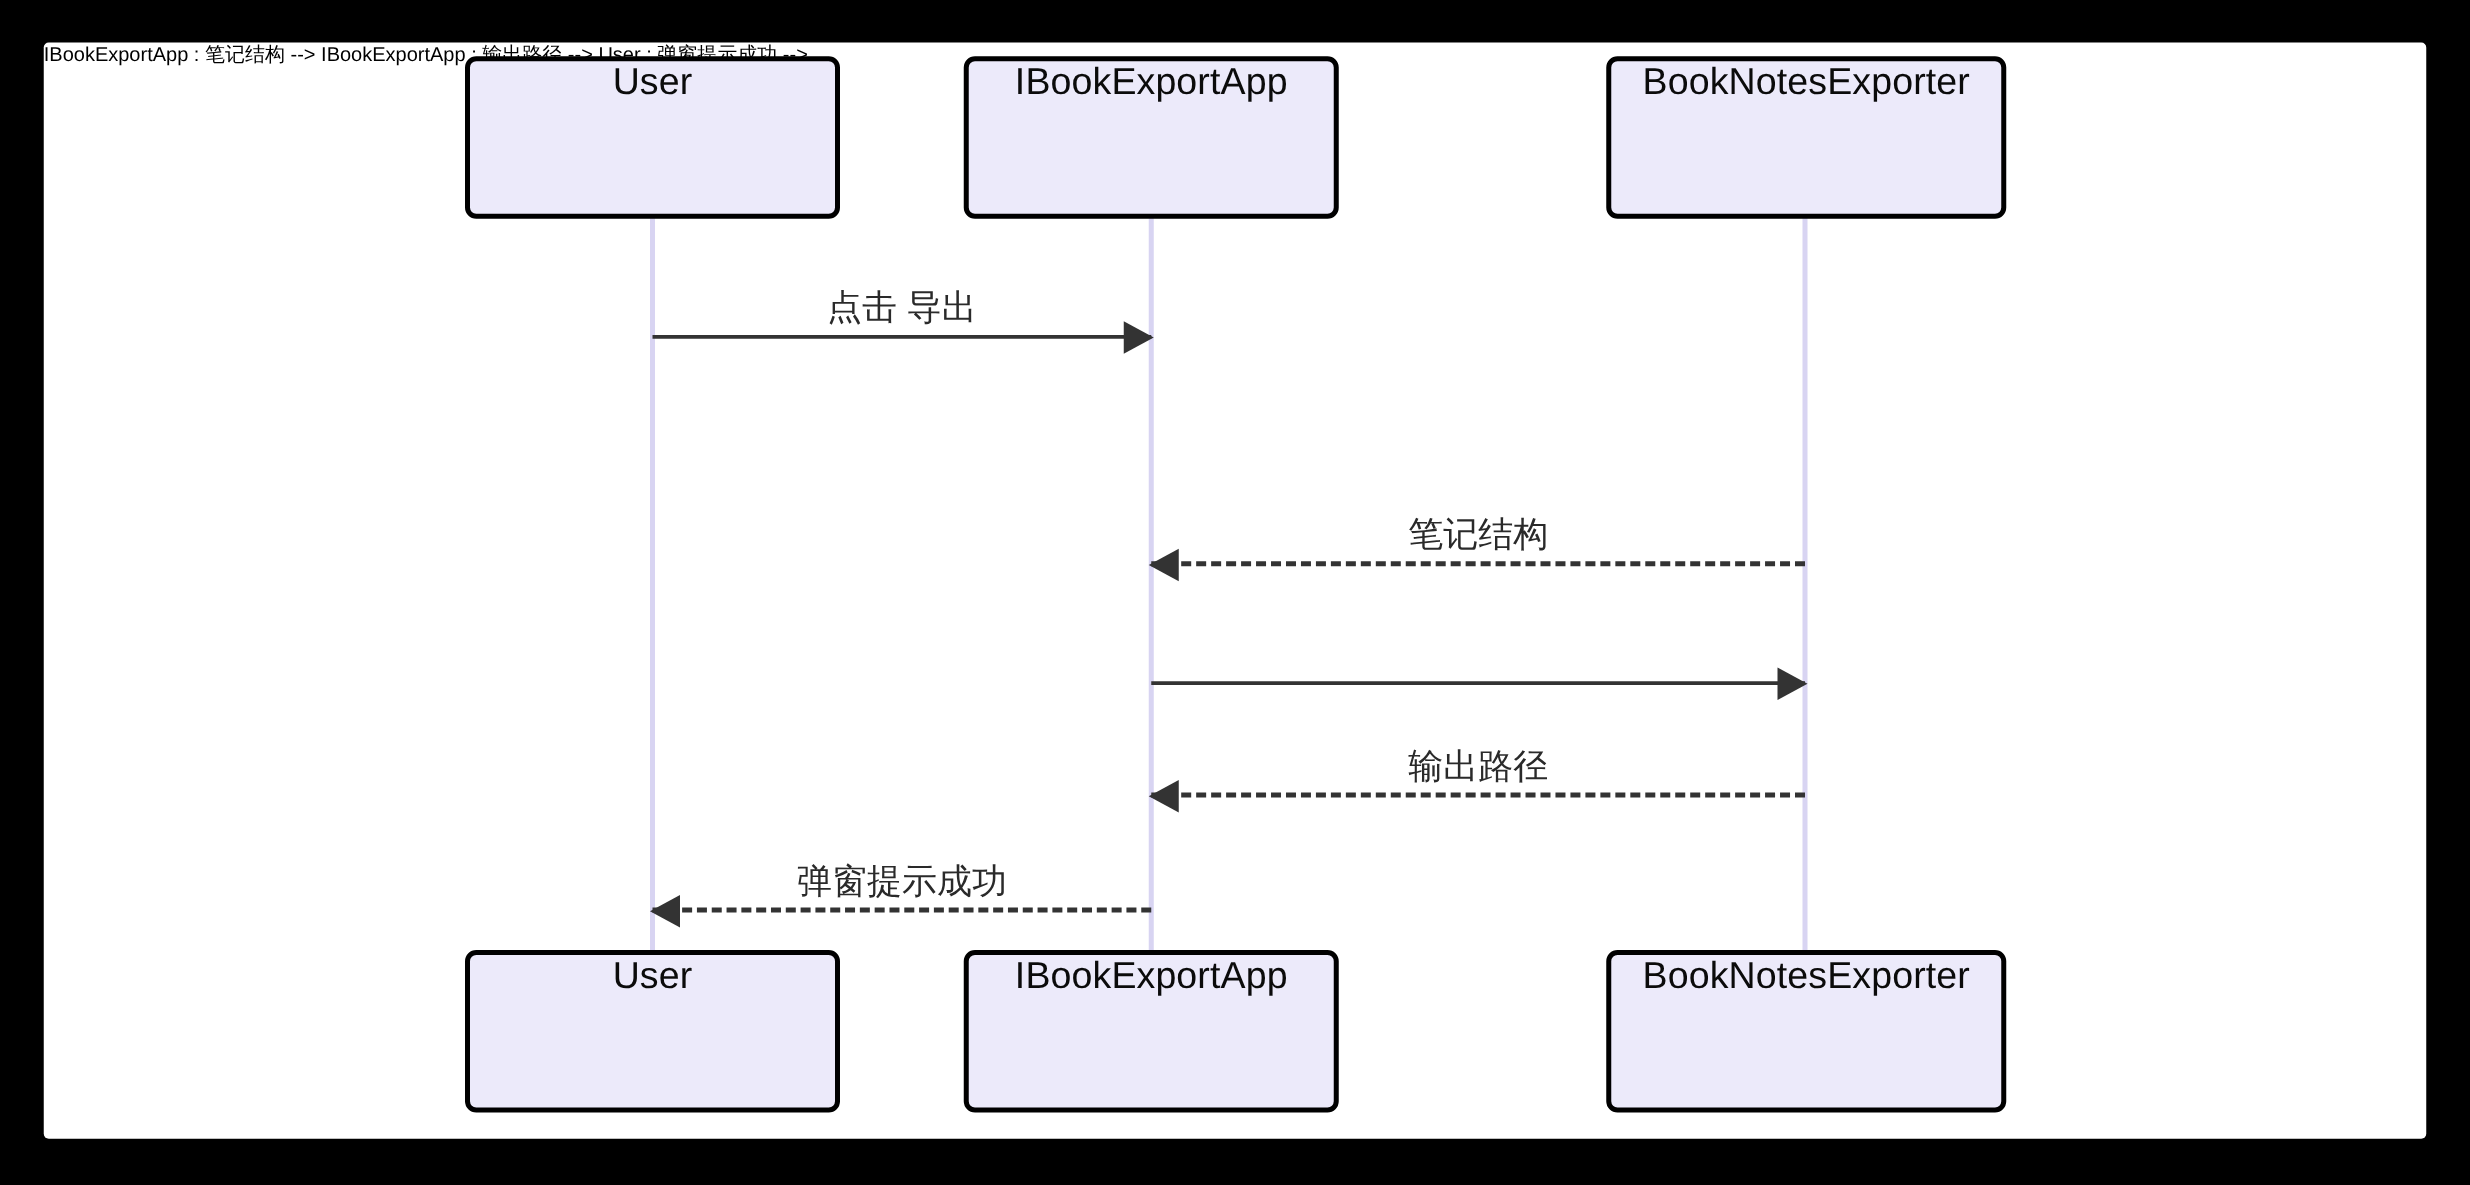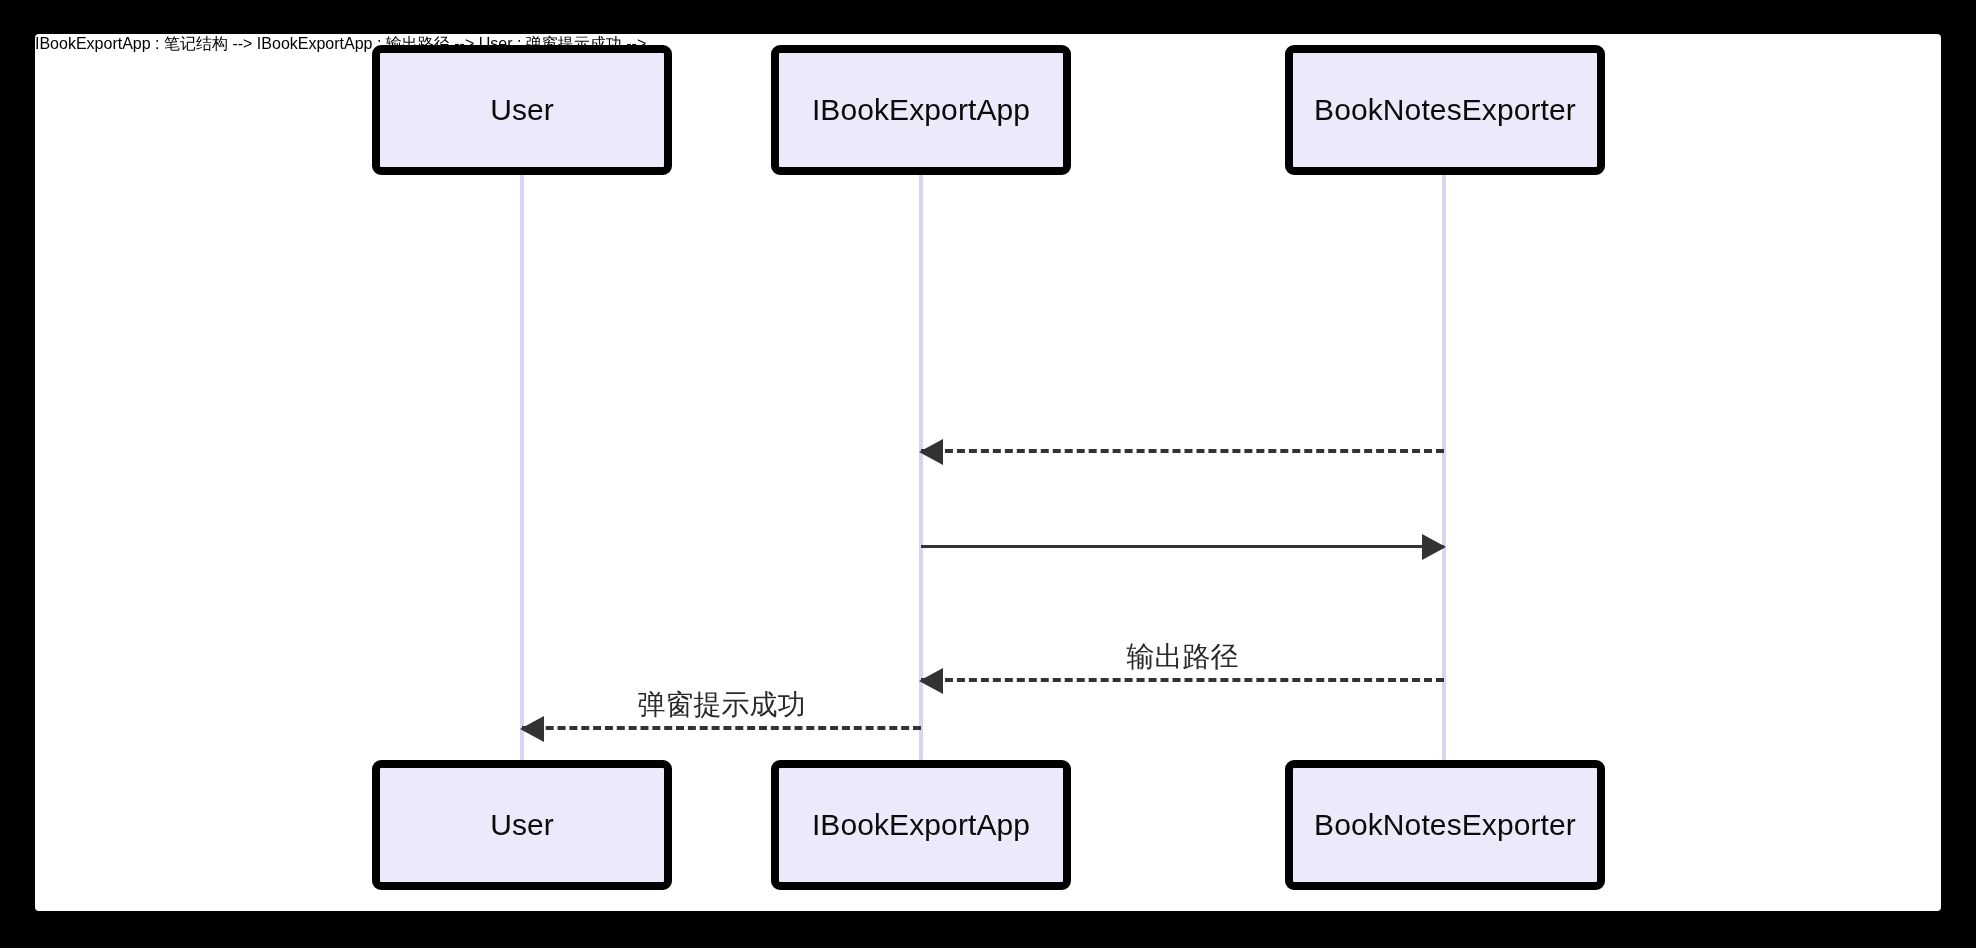--- a/index.html
+++ b/index.html
@@ -33,24 +33,23 @@
     position: absolute;
     width: 4px;
     background: #d8d4f2;
     top: 111px;
     height: 615px;
   }
   .participant-box {
     position: absolute;
     box-sizing: border-box;
     background: #eceafa;
-    border: 8px solid #000000;
+    border: 4px solid #000000;
     border-radius: 9px;
     display: flex;
-    align-items: center;
     justify-content: center;
     height: 130px;
   }
   .participant-label {
     font-size: 30px;
     color: #0b0b0b;
     letter-spacing: 0.1px;
     white-space: nowrap;
     font-family: "Liberation Sans", "DejaVu Sans", sans-serif;
   }
@@ -124,37 +123,43 @@
       <span class="participant-label">User</span>
     </div>
     <div class="participant-box" style="left:736px; top:726px; width:300px;">
       <span class="participant-label">IBookExportApp</span>
     </div>
     <div class="participant-box" style="left:1250px; top:726px; width:320px;">
       <span class="participant-label">BookNotesExporter</span>
     </div>
 
     
+    <div class="msg" style="left:487px; width:399px; top:193px;">
+      <span class="msg-label">点击 导出</span>
+      <div class="msg-line"></div>
+      <div class="arrowhead right"></div>
+    </div>
 
     
 
      IBookExportApp : 笔记结构 --&gt;
     <div class="msg" style="left:886px; width:523px; top:375px;">
+      <span class="msg-label">笔记结构</span>
       <div class="msg-line dashed"></div>
       <div class="arrowhead left"></div>
     </div>
 
     
     <div class="msg" style="left:886px; width:523px; top:470px;">
       <div class="msg-line"></div>
       <div class="arrowhead right"></div>
     </div>
 
      IBookExportApp : 输出路径 --&gt;
-    <div class="msg" style="left:886px; width:523px; top:560px;margin-top:44px;">
+    <div class="msg" style="left:886px; width:523px; top:560px;">
       <span class="msg-label">输出路径</span>
       <div class="msg-line dashed"></div>
       <div class="arrowhead left"></div>
     </div>
 
      User : 弹窗提示成功 --&gt;
     <div class="msg" style="left:487px; width:399px; top:652px;">
       <span class="msg-label">弹窗提示成功</span>
       <div class="msg-line dashed"></div>
       <div class="arrowhead left"></div>

